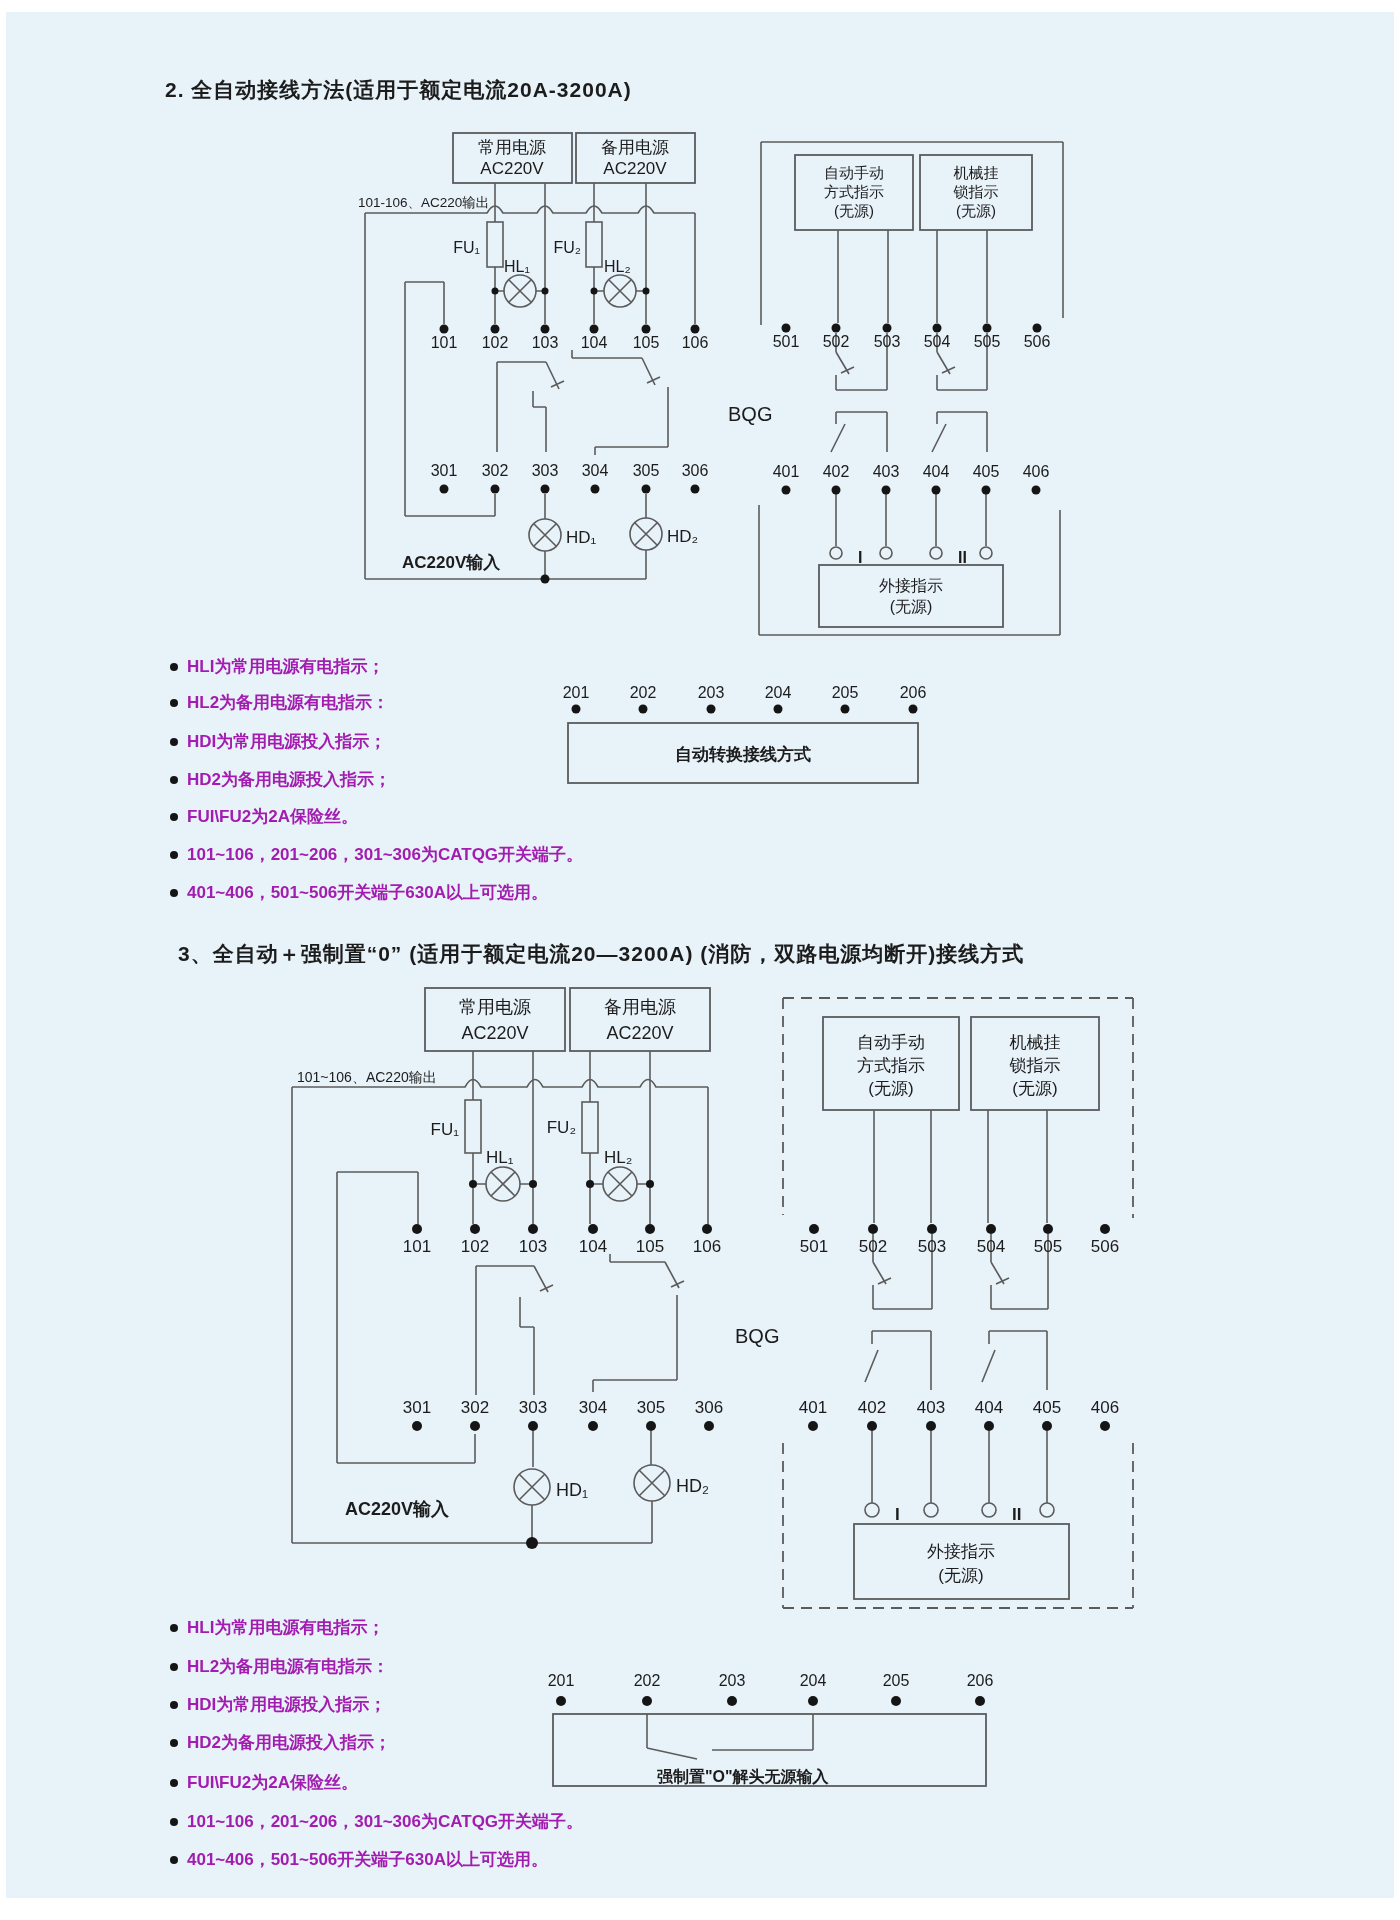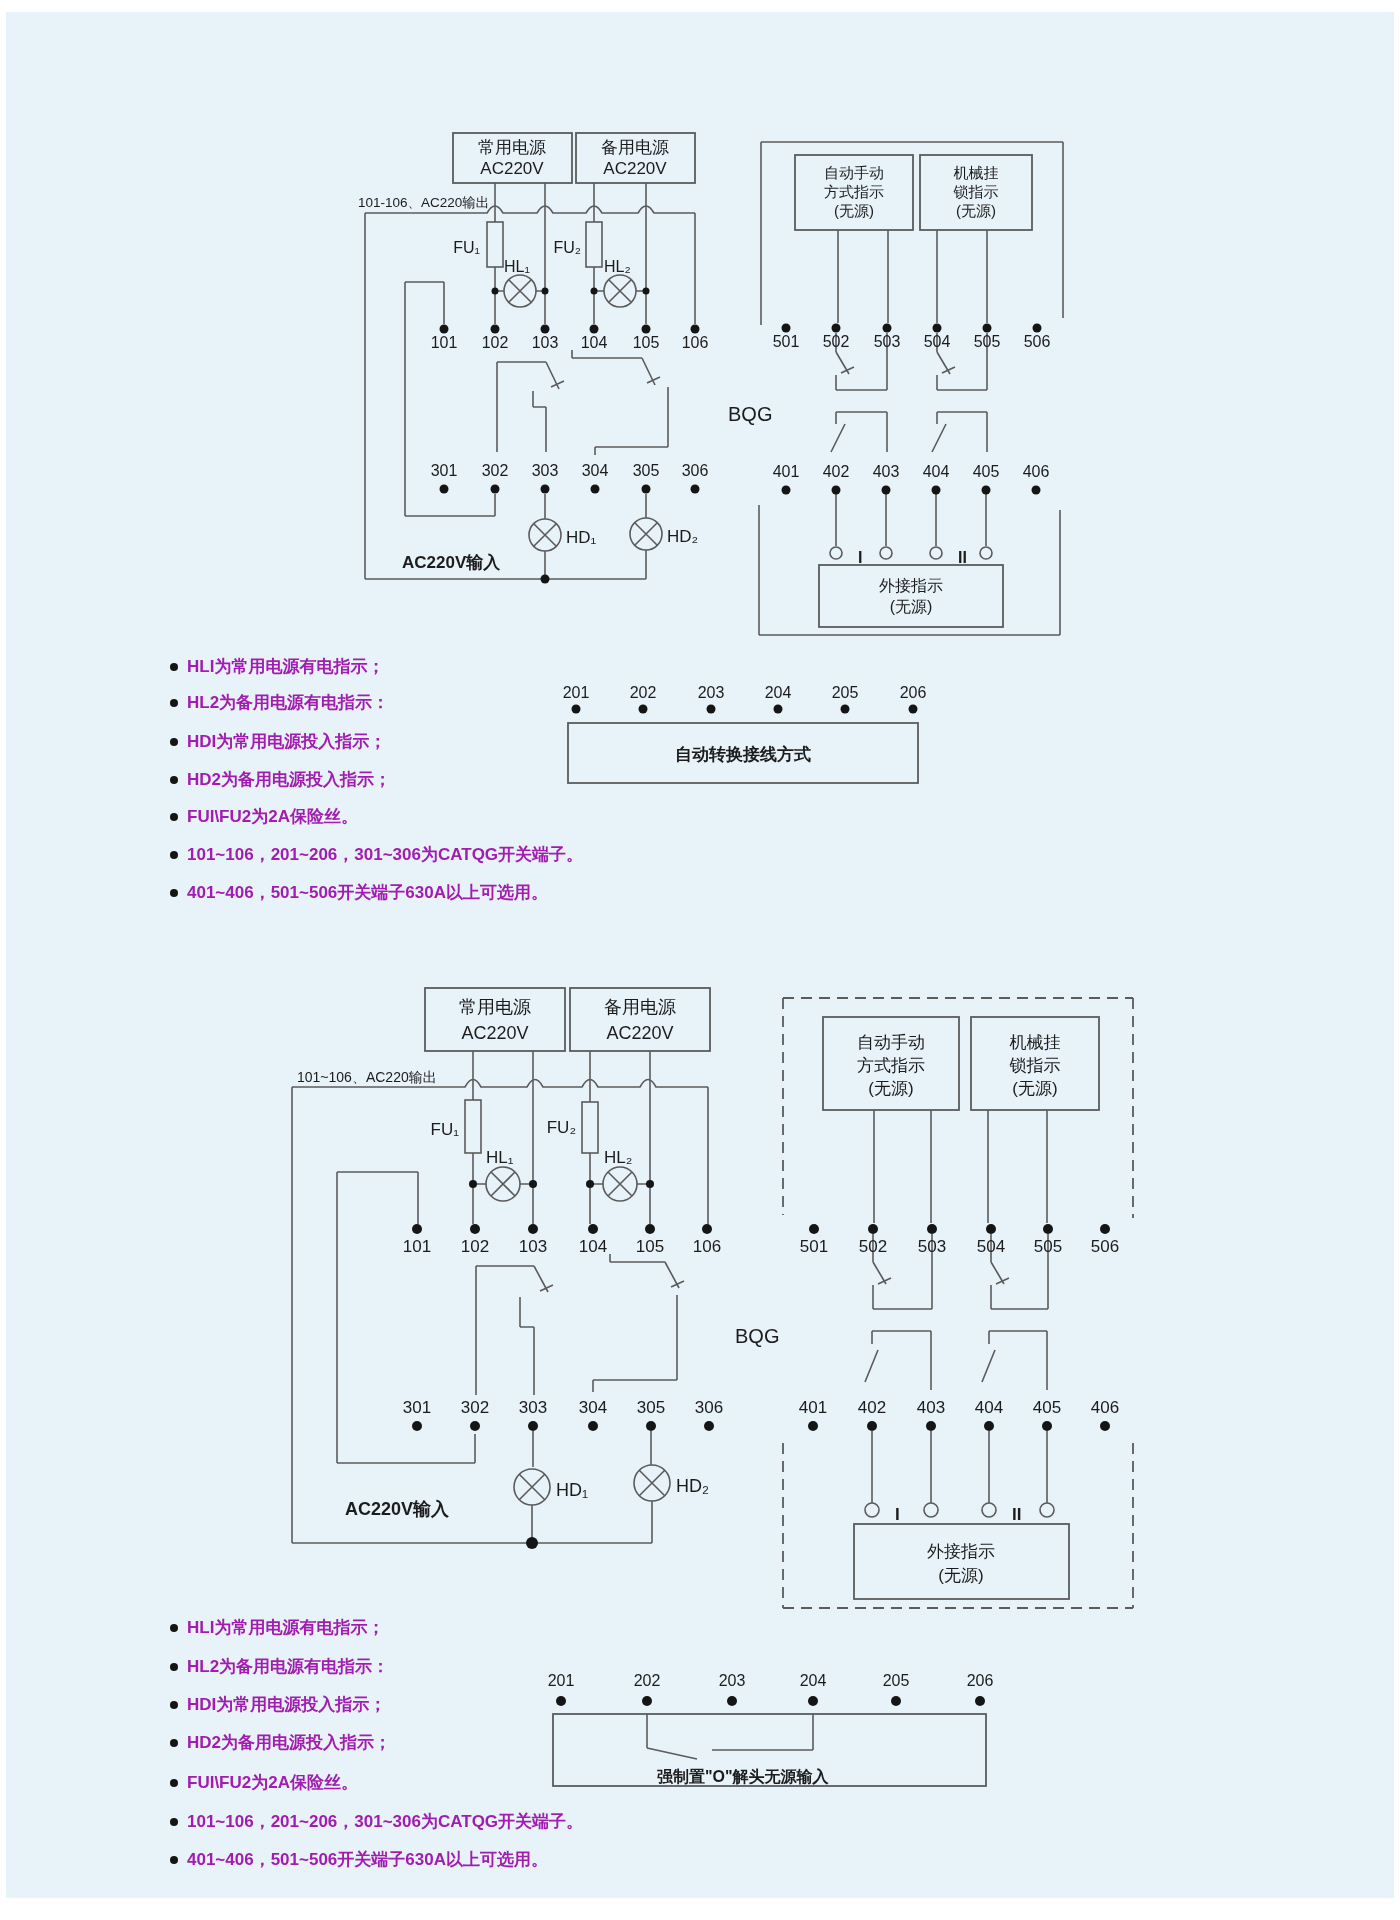--- a/index.html
+++ b/index.html
@@ -17,20 +17,21 @@
   .comp{stroke:#5b5b5b;stroke-width:1.6;fill:#e8f2f9;}
   .tn{font-size:16px;text-anchor:middle;}
   .tn2{font-size:17px;text-anchor:middle;}
 </style>
 </head>
 <body>
 
 <div class="page">
   <div class="panel"></div>
 
+  <div class="title" style="left:165px;top:76px;">2.  全自动接线方法(适用于额定电流20A-3200A)</div>
 
   <svg style="left:280px;top:100px;" width="865" height="545" viewBox="280 100 865 545">
     <g>
       <path class="w" d="M365,213 H487 Q495,199 503,213 H537 Q545,199 553,213 H586 Q594,199 602,213 H638 Q646,199 654,213 H695"></path>
       <path class="w" d="M365,213 V579 M365,579 H646
         M695,213 V324
         M495,183 V222 M495,267 V324
         M545,183 V324
         M594,183 V222 M594,267 V324
         M646,183 V324
@@ -228,20 +229,21 @@
     <div class="bullet" style="left:170px;top:843px;">
         <span class="dot"></span>
         <span>101~106，201~206，301~306为CATQG开关端子。</span>
       </div>
     <div class="bullet" style="left:170px;top:881px;">
         <span class="dot"></span>
         <span>401~406，501~506开关端子630A以上可选用。</span>
       </div>
   </div>
 
+  <div class="title" style="left:178px;top:940px;">3、全自动＋强制置“0”  (适用于额定电流20—3200A) (消防，双路电源均断开)接线方式</div>
 
   <svg style="left:230px;top:985px;" width="910" height="630" viewBox="230 985 910 630">
     <g>
       <path class="w" d="M292,1087 H465 Q473,1072 481,1087 H527 Q535,1072 543,1087 H582 Q590,1072 598,1087 H640 Q648,1072 656,1087 H708"></path>
       <path class="w" d="M292,1087 V1543 M292,1543 H652
         M708,1087 V1224
         M473,1051 V1100 M473,1153 V1224
         M533,1051 V1224
         M590,1051 V1102 M590,1153 V1224
         M650,1051 V1224

